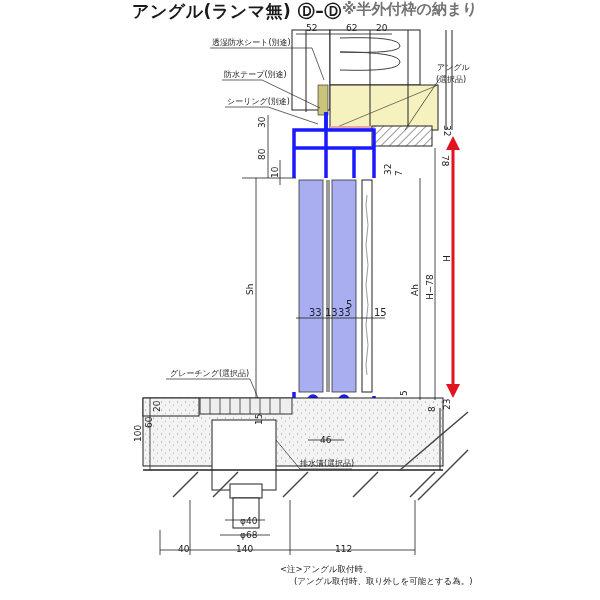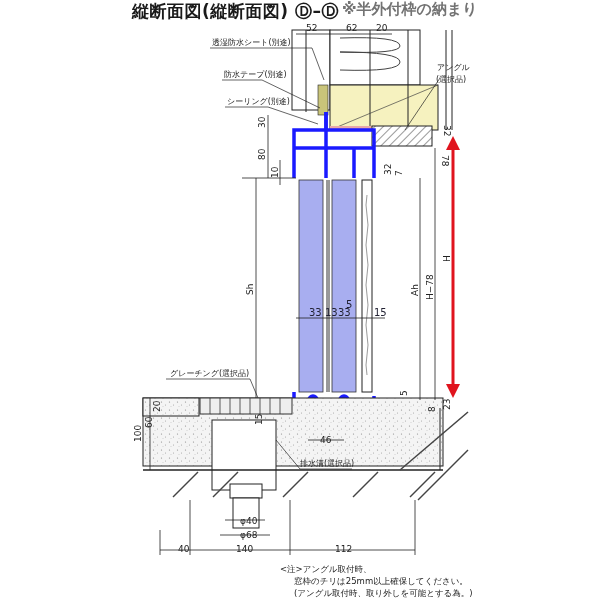--- a/index.html
+++ b/index.html
@@ -11,21 +11,21 @@
   .note div { white-space: nowrap; }
   .note .indent { padding-left: 14px; }
   svg text { font-family: "DejaVu Sans", sans-serif; fill: #222; }
   .lbl { font-size: 8px; }
   .dim { font-size: 9px; }
   .dimb { font-size: 10px; fill: #223; }
 </style>
 </head>
 <body>
 
-<div class="title">縦断面図(縦断面図) Ⓓ–Ⓓ</div>
+<div class="title">アングル(ランマ無) Ⓓ–Ⓓ</div>
 <div class="subtitle">※半外付枠の納まり</div>
 
 <svg id="drawing" viewBox="0 0 600 600" xmlns="http://www.w3.org/2000/svg">
   <defs>
     <pattern id="concrete" width="8" height="8" patternUnits="userSpaceOnUse">
       <rect width="8" height="8" fill="#f4f4f4"></rect>
       <circle cx="1.5" cy="2" r="0.6" fill="#888"></circle>
       <circle cx="5.5" cy="5" r="0.5" fill="#999"></circle>
       <circle cx="3" cy="6.5" r="0.4" fill="#aaa"></circle>
     </pattern>
@@ -192,15 +192,14 @@
   <text class="dim" x="240" y="524">φ40</text>
   <text class="dim" x="240" y="538">φ68</text>
 
   <text class="dim" x="178" y="552">40</text>
   <text class="dim" x="236" y="552">140</text>
   <text class="dim" x="335" y="552">112</text>
 </svg>
 
 <div class="note">
   <div>&lt;注&gt;アングル取付時、</div>
-  <div class="indent">窓枠のチリは25mm以上確保してください。</div>
   <div class="indent">(アングル取付時、取り外しを可能とする為。)</div>
 </div>
 
 </body></html>

